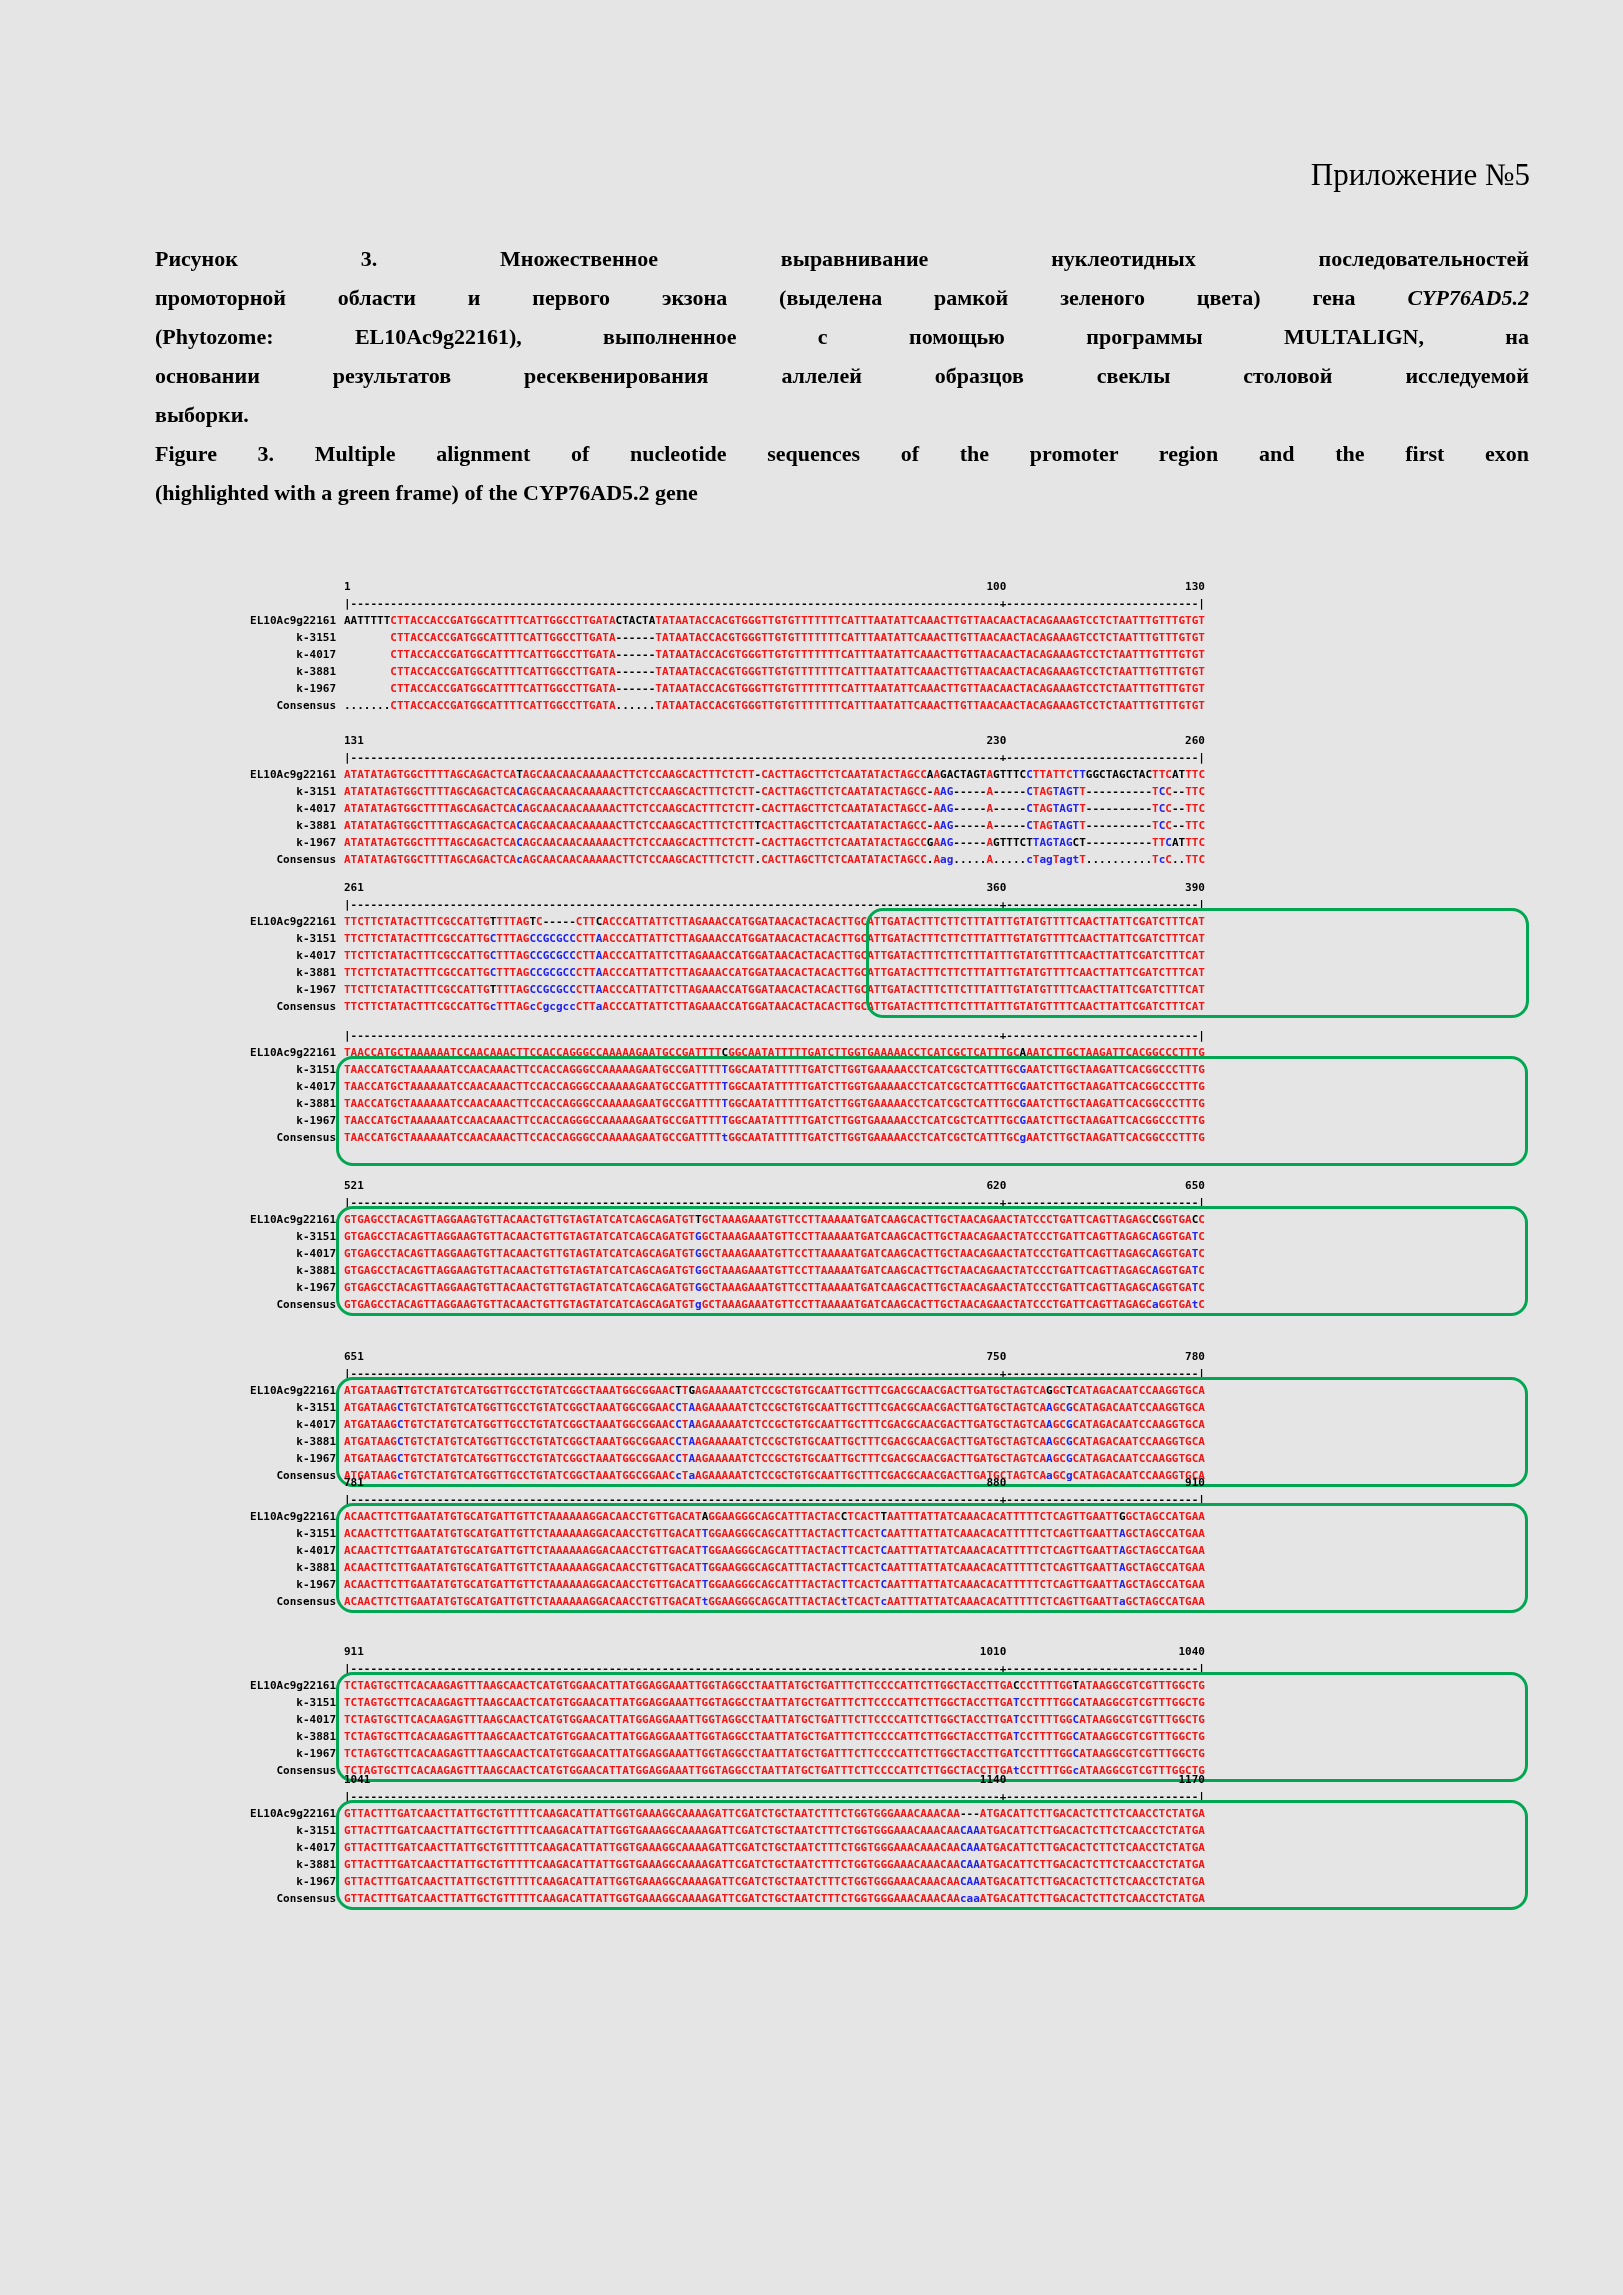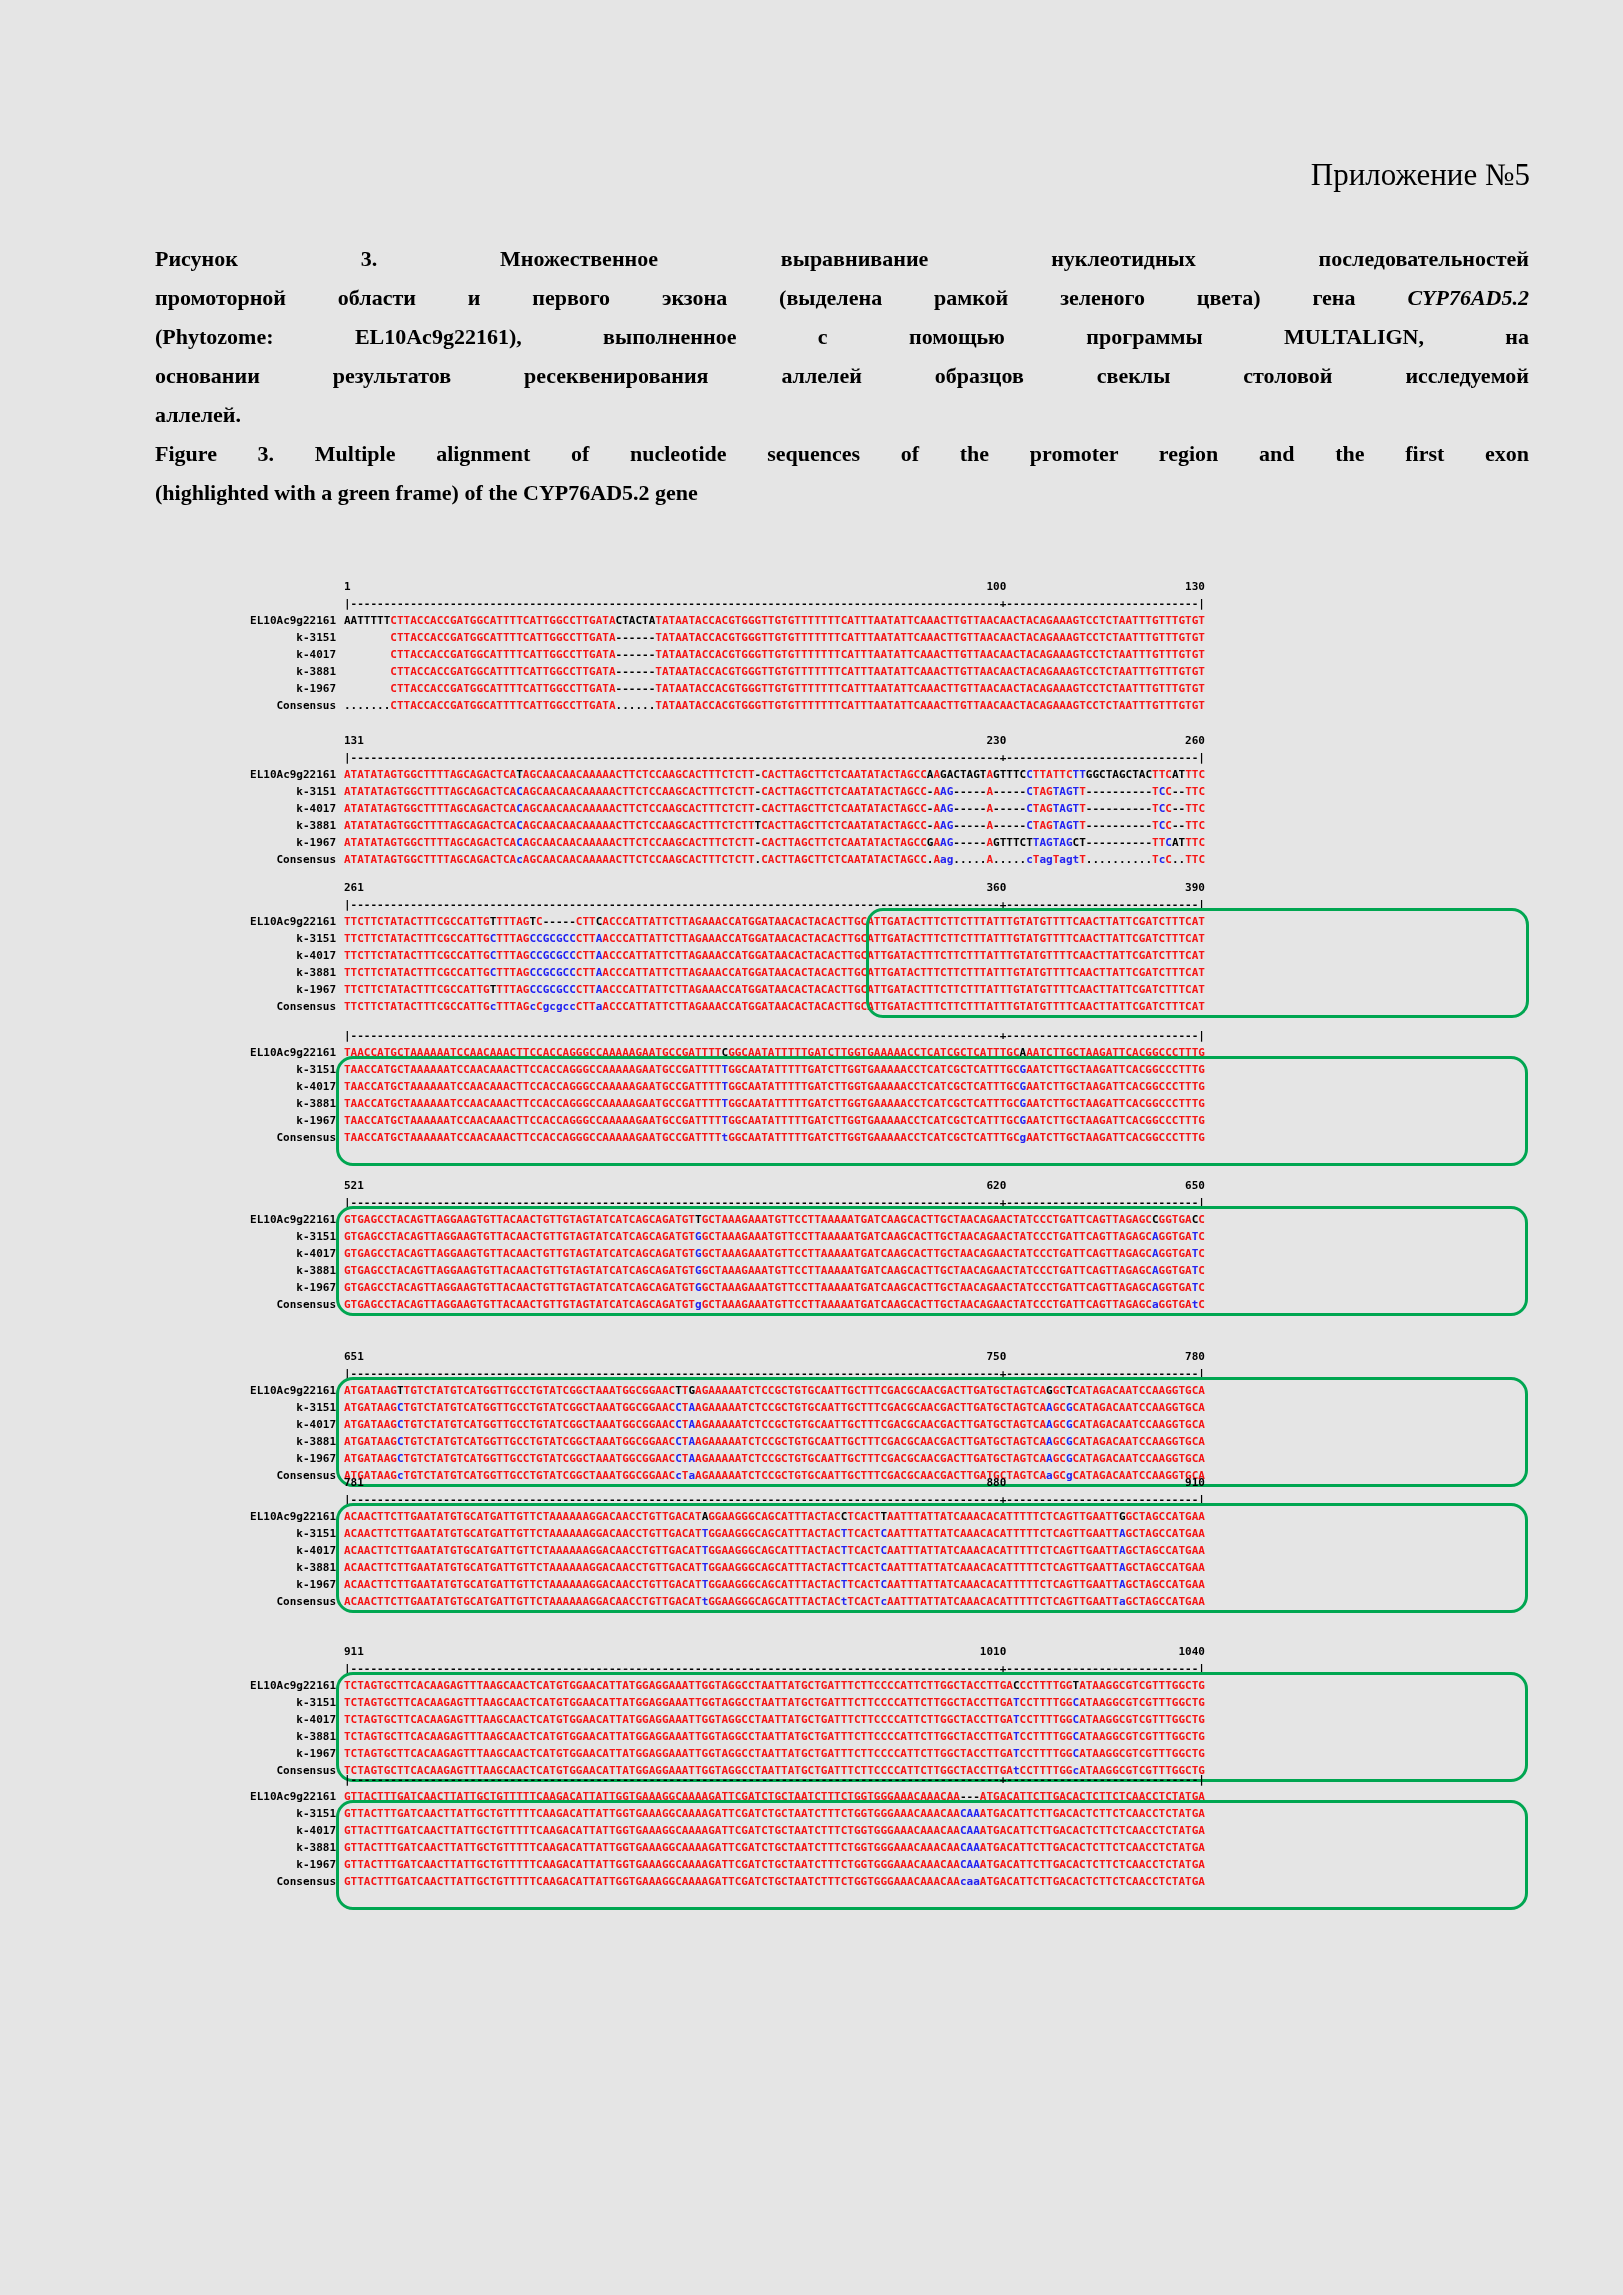--- a/index.html
+++ b/index.html
@@ -40,21 +40,21 @@
 </head>
 <body>
 
 <div class="page">
   <div class="appendix">Приложение №5</div>
   <div class="caption" id="caption">
       <div class="cap-line jst"><span>Рисунок 3. Множественное выравнивание нуклеотидных последовательностей</span></div>
       <div class="cap-line jst"><span>промоторной области и первого экзона (выделена рамкой зеленого цвета) гена </span><span class="it">CYP76AD5.2</span></div>
       <div class="cap-line jst"><span>(Phytozome: EL10Ac9g22161), выполненное с помощью программы MULTALIGN, на</span></div>
       <div class="cap-line jst"><span>основании результатов ресеквенирования аллелей образцов свеклы столовой исследуемой</span></div>
-      <div class="cap-line"><span>аллелей.</span></div>
+      <div class="cap-line"><span>выборки.</span></div>
       <div class="cap-line jst"><span>Figure 3. Multiple alignment of nucleotide sequences of the promoter region and the first exon</span></div>
       <div class="cap-line"><span>(highlighted with a green frame) of the CYP76AD5.2 gene</span></div>
     </div>
   <div class="aln" id="aln">
       <div class="blk" style="top: 578px;">
         <div class="bline"><span class="lbl"></span><span class="seq ck">1                                                                                                100                           130</span></div>
         <div class="bline"><span class="lbl"></span><span class="seq ck">|--------------------------------------------------------------------------------------------------+-----------------------------|</span></div>
         <div class="bline"><span class="lbl">EL10Ac9g22161</span><span class="seq"><span class="ck">AATTTTT</span><span class="cr">CTTACCACCGATGGCATTTTCATTGGCCTTGATA</span><span class="ck">CTACTA</span><span class="cr">TATAATACCACGTGGGTTGTGTTTTTTTCATTTAATATTCAAACTTGTTAACAACTACAGAAAGTCCTCTAATTTGTTTGTGT</span></span></div>
         <div class="bline"><span class="lbl">k-3151</span><span class="seq"><span class="cr">       CTTACCACCGATGGCATTTTCATTGGCCTTGATA</span><span class="ck">------</span><span class="cr">TATAATACCACGTGGGTTGTGTTTTTTTCATTTAATATTCAAACTTGTTAACAACTACAGAAAGTCCTCTAATTTGTTTGTGT</span></span></div>
         <div class="bline"><span class="lbl">k-4017</span><span class="seq"><span class="cr">       CTTACCACCGATGGCATTTTCATTGGCCTTGATA</span><span class="ck">------</span><span class="cr">TATAATACCACGTGGGTTGTGTTTTTTTCATTTAATATTCAAACTTGTTAACAACTACAGAAAGTCCTCTAATTTGTTTGTGT</span></span></div>
@@ -131,20 +131,21 @@
         <div class="bline"><span class="lbl"></span><span class="seq ck">|--------------------------------------------------------------------------------------------------+-----------------------------|</span></div>
         <div class="bline"><span class="lbl">EL10Ac9g22161</span><span class="seq"><span class="cr">TCTAGTGCTTCACAAGAGTTTAAGCAACTCATGTGGAACATTATGGAGGAAATTGGTAGGCCTAATTATGCTGATTTCTTCCCCATTCTTGGCTACCTTGA</span><span class="ck">C</span><span class="cr">CCTTTTGG</span><span class="ck">T</span><span class="cr">ATAAGGCGTCGTTTGGCTG</span></span></div>
         <div class="bline"><span class="lbl">k-3151</span><span class="seq"><span class="cr">TCTAGTGCTTCACAAGAGTTTAAGCAACTCATGTGGAACATTATGGAGGAAATTGGTAGGCCTAATTATGCTGATTTCTTCCCCATTCTTGGCTACCTTGA</span><span class="cb">T</span><span class="cr">CCTTTTGG</span><span class="cb">C</span><span class="cr">ATAAGGCGTCGTTTGGCTG</span></span></div>
         <div class="bline"><span class="lbl">k-4017</span><span class="seq"><span class="cr">TCTAGTGCTTCACAAGAGTTTAAGCAACTCATGTGGAACATTATGGAGGAAATTGGTAGGCCTAATTATGCTGATTTCTTCCCCATTCTTGGCTACCTTGA</span><span class="cb">T</span><span class="cr">CCTTTTGG</span><span class="cb">C</span><span class="cr">ATAAGGCGTCGTTTGGCTG</span></span></div>
         <div class="bline"><span class="lbl">k-3881</span><span class="seq"><span class="cr">TCTAGTGCTTCACAAGAGTTTAAGCAACTCATGTGGAACATTATGGAGGAAATTGGTAGGCCTAATTATGCTGATTTCTTCCCCATTCTTGGCTACCTTGA</span><span class="cb">T</span><span class="cr">CCTTTTGG</span><span class="cb">C</span><span class="cr">ATAAGGCGTCGTTTGGCTG</span></span></div>
         <div class="bline"><span class="lbl">k-1967</span><span class="seq"><span class="cr">TCTAGTGCTTCACAAGAGTTTAAGCAACTCATGTGGAACATTATGGAGGAAATTGGTAGGCCTAATTATGCTGATTTCTTCCCCATTCTTGGCTACCTTGA</span><span class="cb">T</span><span class="cr">CCTTTTGG</span><span class="cb">C</span><span class="cr">ATAAGGCGTCGTTTGGCTG</span></span></div>
         <div class="bline"><span class="lbl">Consensus</span><span class="seq"><span class="cr">TCTAGTGCTTCACAAGAGTTTAAGCAACTCATGTGGAACATTATGGAGGAAATTGGTAGGCCTAATTATGCTGATTTCTTCCCCATTCTTGGCTACCTTGA</span><span class="cb">t</span><span class="cr">CCTTTTGG</span><span class="cb">c</span><span class="cr">ATAAGGCGTCGTTTGGCTG</span></span></div>
         <div class="frame" style="border-color: rgb(0, 166, 81); left: 120px; width: 1192px;"></div>
       </div>
       <div class="blk" style="top: 1771px;">
+        <div class="bline"><span class="lbl"></span><span class="seq ck">1041                                                                                            1140                          1170</span></div>
         <div class="bline"><span class="lbl"></span><span class="seq ck">|--------------------------------------------------------------------------------------------------+-----------------------------|</span></div>
         <div class="bline"><span class="lbl">EL10Ac9g22161</span><span class="seq"><span class="cr">GTTACTTTGATCAACTTATTGCTGTTTTTCAAGACATTATTGGTGAAAGGCAAAAGATTCGATCTGCTAATCTTTCTGGTGGGAAACAAACAA</span><span class="ck">---</span><span class="cr">ATGACATTCTTGACACTCTTCTCAACCTCTATGA</span></span></div>
         <div class="bline"><span class="lbl">k-3151</span><span class="seq"><span class="cr">GTTACTTTGATCAACTTATTGCTGTTTTTCAAGACATTATTGGTGAAAGGCAAAAGATTCGATCTGCTAATCTTTCTGGTGGGAAACAAACAA</span><span class="cb">CAA</span><span class="cr">ATGACATTCTTGACACTCTTCTCAACCTCTATGA</span></span></div>
         <div class="bline"><span class="lbl">k-4017</span><span class="seq"><span class="cr">GTTACTTTGATCAACTTATTGCTGTTTTTCAAGACATTATTGGTGAAAGGCAAAAGATTCGATCTGCTAATCTTTCTGGTGGGAAACAAACAA</span><span class="cb">CAA</span><span class="cr">ATGACATTCTTGACACTCTTCTCAACCTCTATGA</span></span></div>
         <div class="bline"><span class="lbl">k-3881</span><span class="seq"><span class="cr">GTTACTTTGATCAACTTATTGCTGTTTTTCAAGACATTATTGGTGAAAGGCAAAAGATTCGATCTGCTAATCTTTCTGGTGGGAAACAAACAA</span><span class="cb">CAA</span><span class="cr">ATGACATTCTTGACACTCTTCTCAACCTCTATGA</span></span></div>
         <div class="bline"><span class="lbl">k-1967</span><span class="seq"><span class="cr">GTTACTTTGATCAACTTATTGCTGTTTTTCAAGACATTATTGGTGAAAGGCAAAAGATTCGATCTGCTAATCTTTCTGGTGGGAAACAAACAA</span><span class="cb">CAA</span><span class="cr">ATGACATTCTTGACACTCTTCTCAACCTCTATGA</span></span></div>
         <div class="bline"><span class="lbl">Consensus</span><span class="seq"><span class="cr">GTTACTTTGATCAACTTATTGCTGTTTTTCAAGACATTATTGGTGAAAGGCAAAAGATTCGATCTGCTAATCTTTCTGGTGGGAAACAAACAA</span><span class="cb">caa</span><span class="cr">ATGACATTCTTGACACTCTTCTCAACCTCTATGA</span></span></div>
         <div class="frame" style="border-color: rgb(0, 166, 81); left: 120px; width: 1192px;"></div>
       </div>
     </div>

